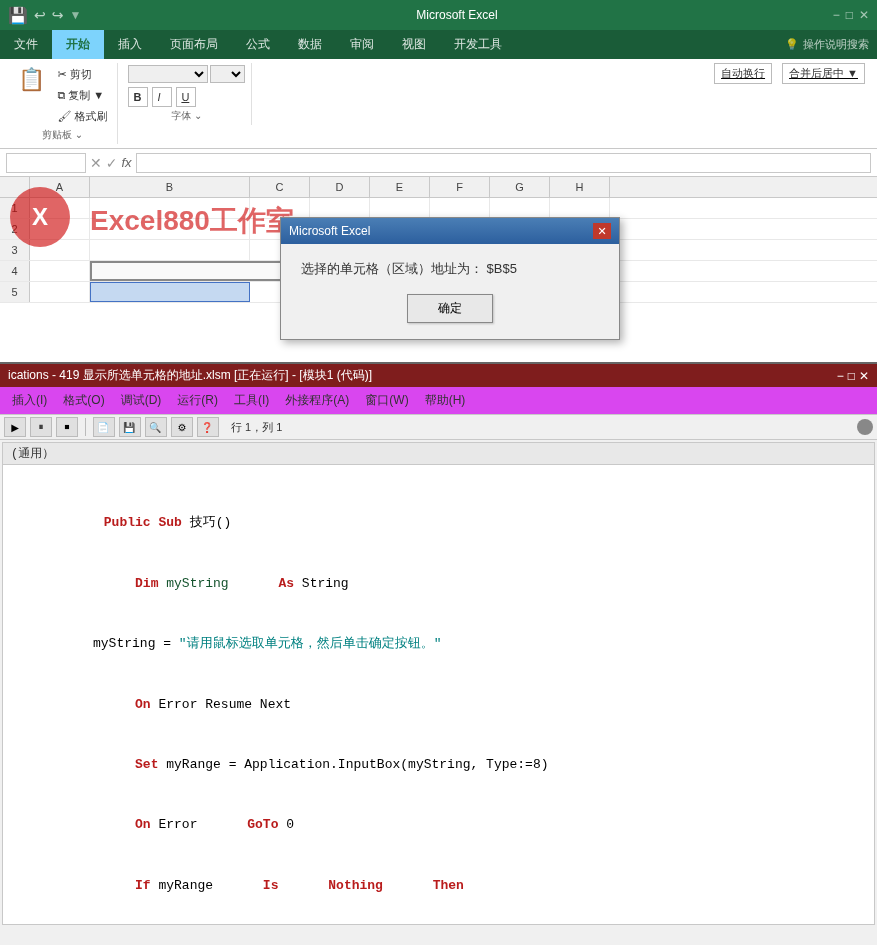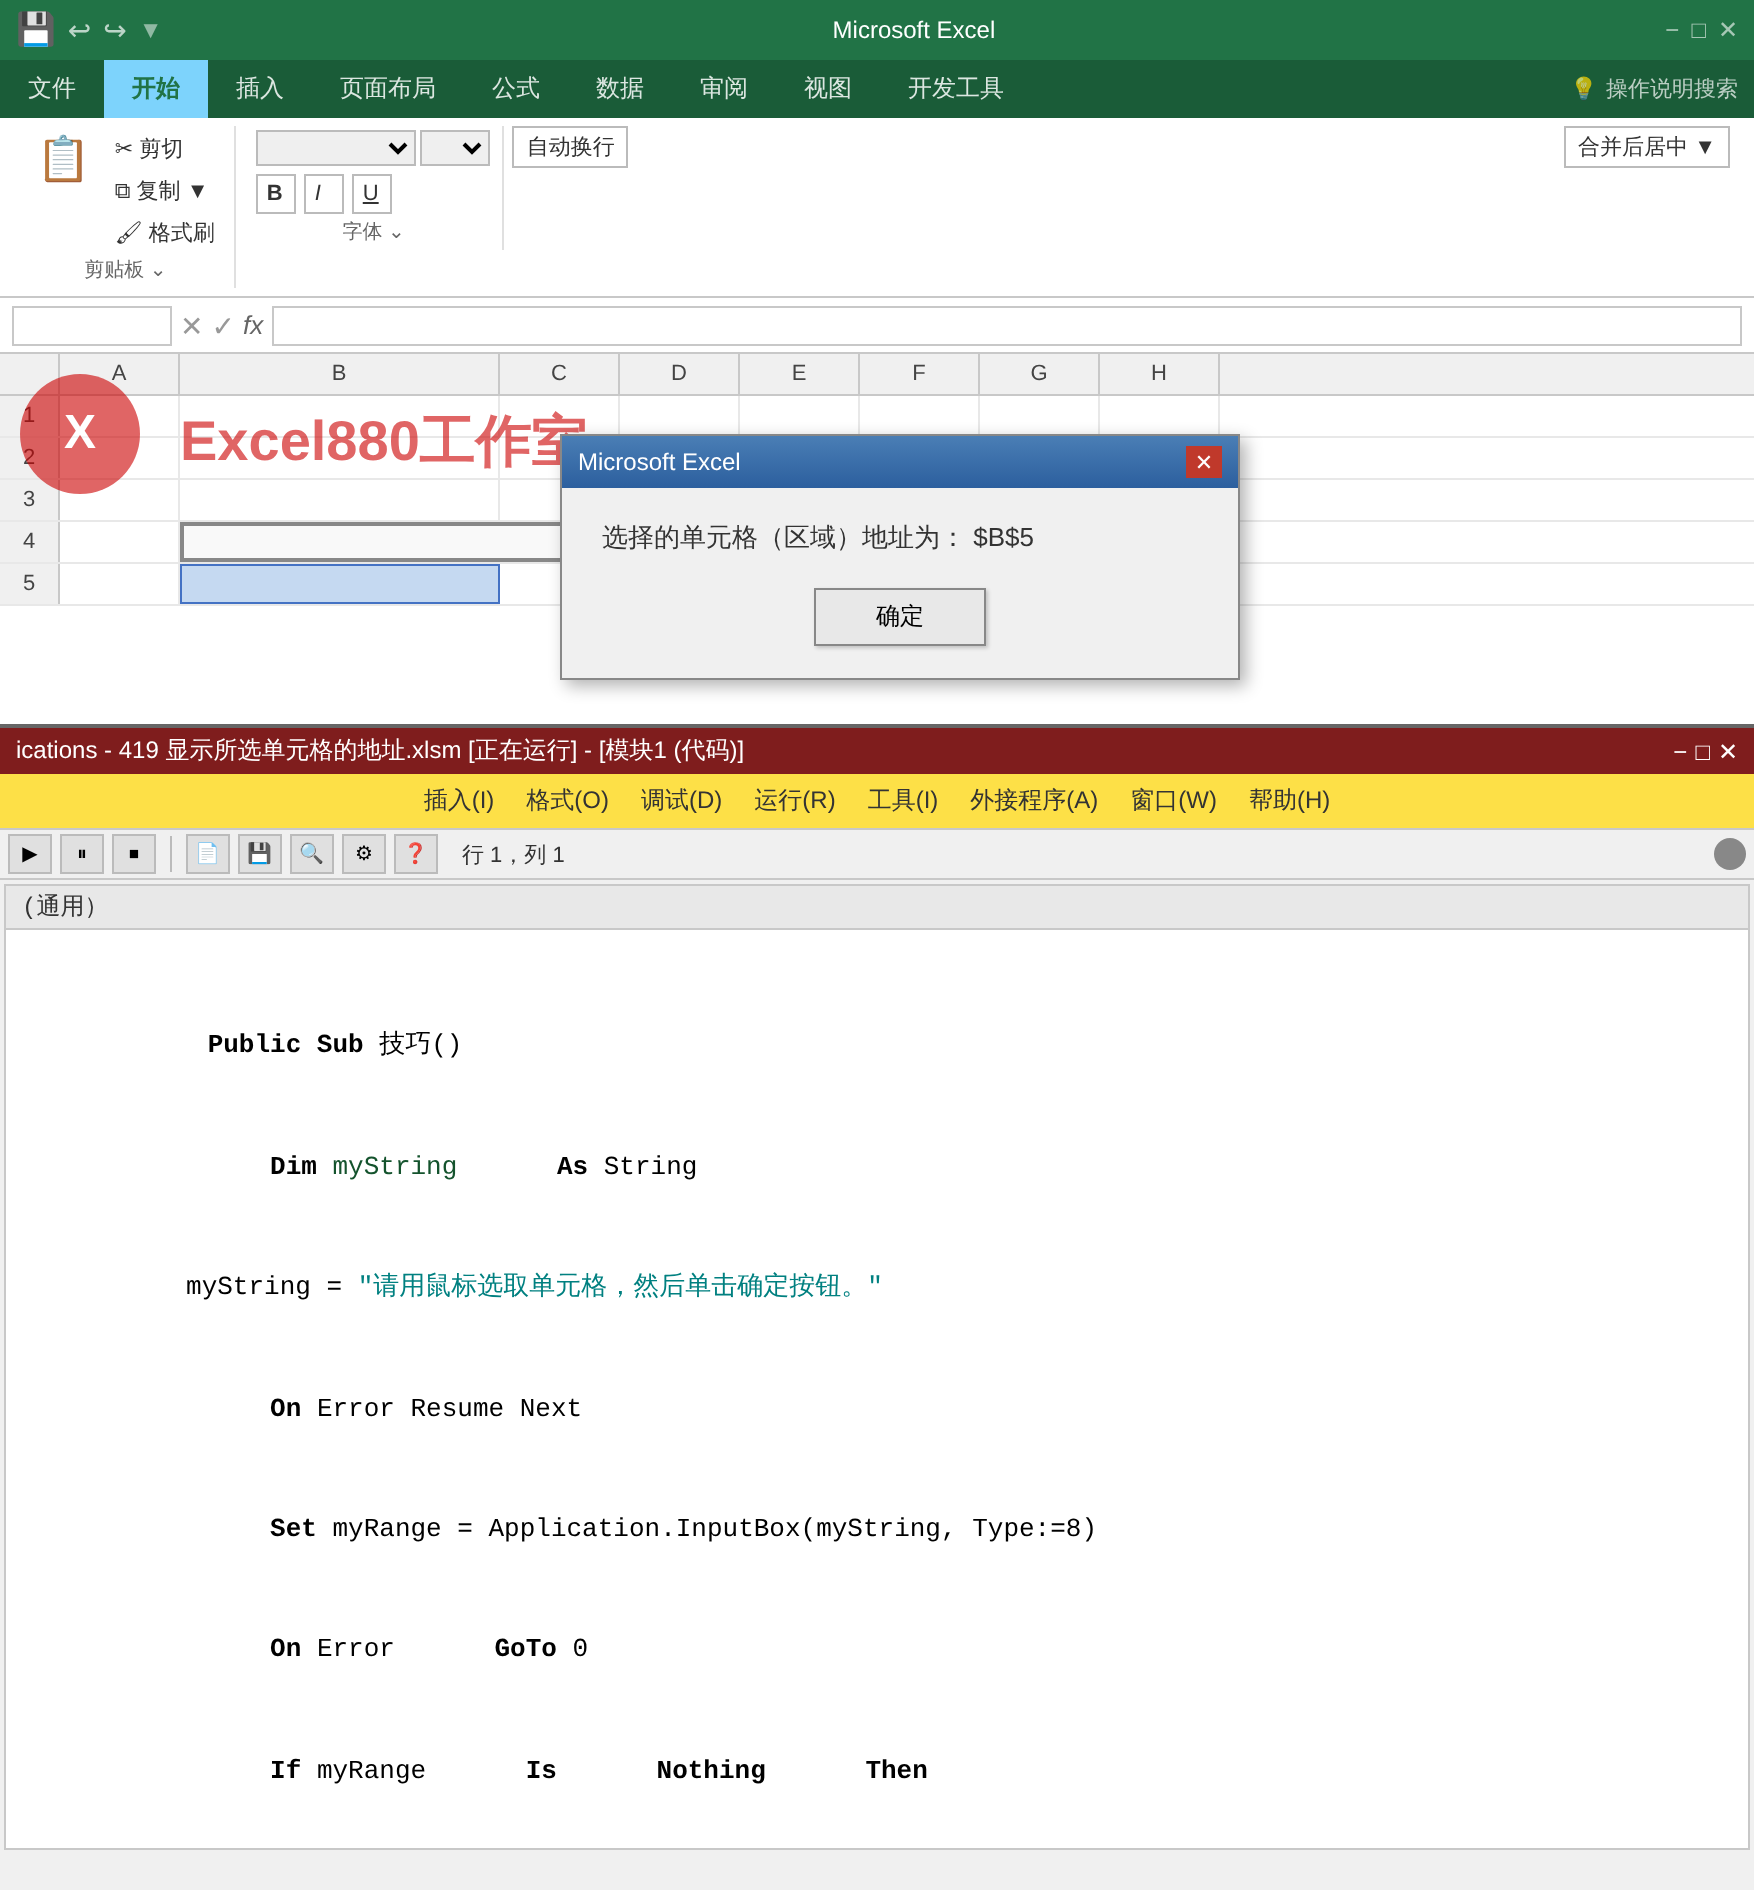--- a/index.html
+++ b/index.html
@@ -222,26 +222,25 @@
     .vbe-titlebar {
       background: #7f1d1d;
       color: white;
       padding: 3px 8px;
       font-size: 12px;
       display: flex;
       justify-content: space-between;
       align-items: center;
     }
     .vbe-menubar {
-      background: #fde047;
+      background: #d946ef;
       border-bottom: 1px solid #c8c8c8;
       display: flex;
       gap: 0;
       padding: 2px 4px;
-      justify-content: center;
     }
     .vbe-menu-item {
       padding: 3px 8px;
       font-size: 12px;
       color: #333;
       cursor: pointer;
     }
     .vbe-toolbar {
       background: #f0f0f0;
       border-bottom: 1px solid #c8c8c8;
@@ -278,21 +277,21 @@
     }
     .code-header {
       background: #e8e8e8;
       border-bottom: 1px solid #c8c8c8;
       padding: 2px 8px;
       font-size: 12px;
       color: #333;
       margin: -8px -12px 8px -12px;
     }
     .code-line { line-height: 1.55; white-space: pre; }
-    .kw { color: #000000; font-weight: bold; padding-left: 42px; }
+    .kw { color: #b91c1c; font-weight: bold; padding-left: 42px; }
     .str { color: #008080; }
     .blue-text { color: #14532d; }
     .black-text { color: #000; }
   </style>
 </head>
 <body>
 
 <div class="excel-titlebar">
   <div style="display:flex;gap:6px;align-items:center;">
     <span style="font-size:16px;">💾</span>
@@ -361,21 +360,21 @@
         </div>
         <div style="display:flex;gap:4px;margin-top:2px;">
           <button class="ribbon-btn" style="font-weight:bold;border:1px solid #bbb;width:20px;height:20px;">B</button>
           <button class="ribbon-btn" style="font-style:italic;border:1px solid #bbb;width:20px;height:20px;">I</button>
           <button class="ribbon-btn" style="text-decoration:underline;border:1px solid #bbb;width:20px;height:20px;">U</button>
         </div>
       </div>
       <span class="ribbon-group-label">字体 ⌄</span>
     </div>
 
-    <div style="flex:1;display:flex;justify-content:space-between;align-items:center;gap:20px;padding-right:4px;">
+    <div style="flex:1;display:flex;justify-content:flex-end;align-items:center;gap:10px;padding-right:4px;text-decoration:underline;">
       <button class="ribbon-btn" style="border:1px solid #bbb;padding:2px 6px;font-size:11px;">自动换行</button>
       <button class="ribbon-btn" style="border:1px solid #bbb;padding:2px 6px;font-size:11px;">合并后居中 ▼</button>
     </div>
   </div>
 </div>
 
 <div class="formula-bar">
   <input class="formula-name-box" value="" style="">
   <span style="font-size:14px;color:#999;cursor:pointer;">✕</span>
   <span style="font-size:14px;color:#999;cursor:pointer;">✓</span>

